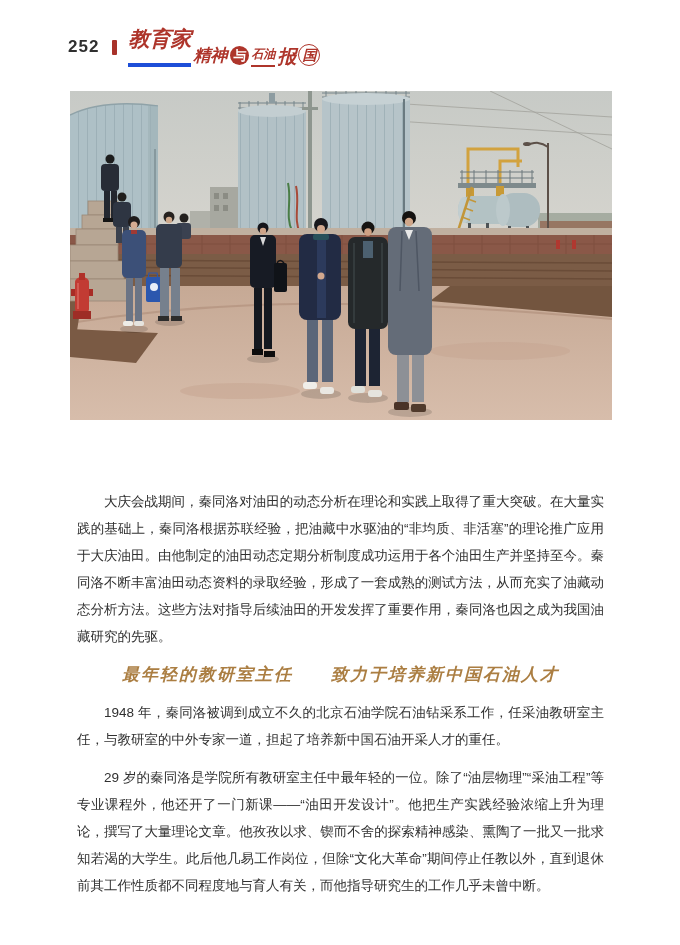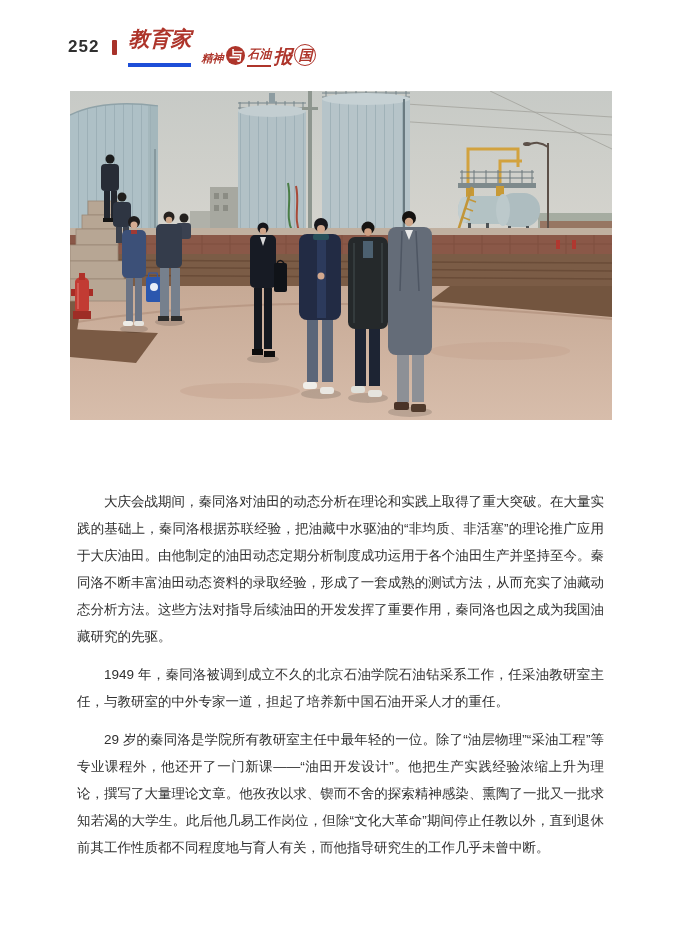--- a/index.html
+++ b/index.html
@@ -26,21 +26,21 @@
     margin:0 11px 0 13px;
   }
   .logo{
     display:flex;align-items:flex-end;
     color:#ae352b;
     font-family:"DejaVu Serif","Liberation Serif",serif;
     font-style:italic;font-weight:bold;
     line-height:1;
   }
   .logo .seg1{font-size:21px;border-bottom:4px solid #1d4ed8;padding-bottom:14px;}
-  .logo .seg2{font-size:11px;margin-left:10px;padding-bottom:3px;}
+  .logo .seg2{font-size:17px;margin-left:2px;padding-bottom:3px;}
   .logo .circle-filled{
     display:inline-flex;align-items:center;justify-content:center;
     width:19px;height:19px;border-radius:50%;
     background:#ae352b;color:#fff;font-size:13px;font-style:normal;
     margin:0 2px 2px 3px;
   }
   .logo .seg3{font-size:12px;border-bottom:2px solid #ae352b;padding-bottom:5px;}
   .logo .seg4{font-size:19px;margin-left:2px;padding-bottom:1px;}
   .logo .circle-outline{
     display:inline-flex;align-items:center;justify-content:center;
@@ -386,17 +386,18 @@
         <rect x="342" y="264" width="12" height="47" fill="#8d9096"></rect>
         <rect x="324" y="311" width="15" height="8" rx="2" fill="#4a3328"></rect>
         <rect x="341" y="313" width="15" height="8" rx="2" fill="#503a2c"></rect>
       </g>
     </svg>
   </div>
 
 
   <div class="article">
     <p>大庆会战期间，秦同洛对油田的动态分析在理论和实践上取得了重大突破。在大量实践的基础上，秦同洛根据苏联经验，把油藏中水驱油的“非均质、非活塞”的理论推广应用于大庆油田。由他制定的油田动态定期分析制度成功运用于各个油田生产并坚持至今。秦同洛不断丰富油田动态资料的录取经验，形成了一套成熟的测试方法，从而充实了油藏动态分析方法。这些方法对指导后续油田的开发发挥了重要作用，秦同洛也因之成为我国油藏研究的先驱。</p>
-    <p>1949 年，秦同洛被调到成立不久的北京石油学院石油钻采系工作，任采油教研室主任，与教研室的中外专家一道，担起了培养新中国石油开采人才的重任。</p>
+    <div class="section-heading">最年轻的教研室主任　　致力于培养新中国石油人才</div>
+    <p>1948 年，秦同洛被调到成立不久的北京石油学院石油钻采系工作，任采油教研室主任，与教研室的中外专家一道，担起了培养新中国石油开采人才的重任。</p>
     <p>29 岁的秦同洛是学院所有教研室主任中最年轻的一位。除了“油层物理”“采油工程”等专业课程外，他还开了一门新课——“油田开发设计”。他把生产实践经验浓缩上升为理论，撰写了大量理论文章。他孜孜以求、锲而不舍的探索精神感染、熏陶了一批又一批求知若渴的大学生。此后他几易工作岗位，但除“文化大革命”期间停止任教以外，直到退休前其工作性质都不同程度地与育人有关，而他指导研究生的工作几乎未曾中断。</p>
   </div>
 
 </div>
 
 </body></html>

